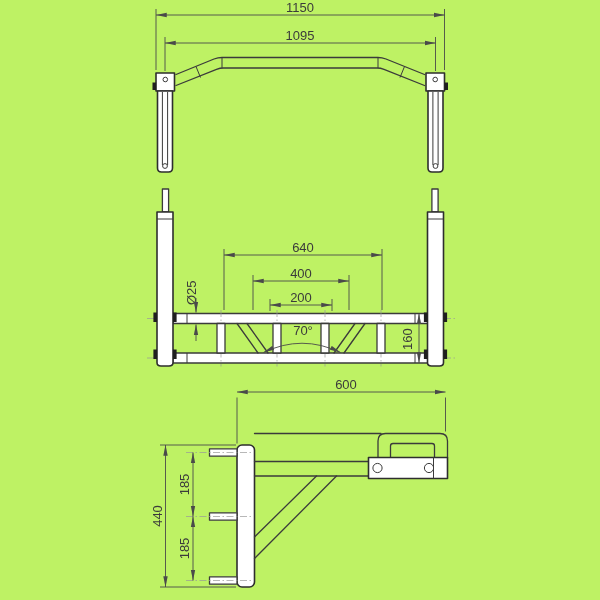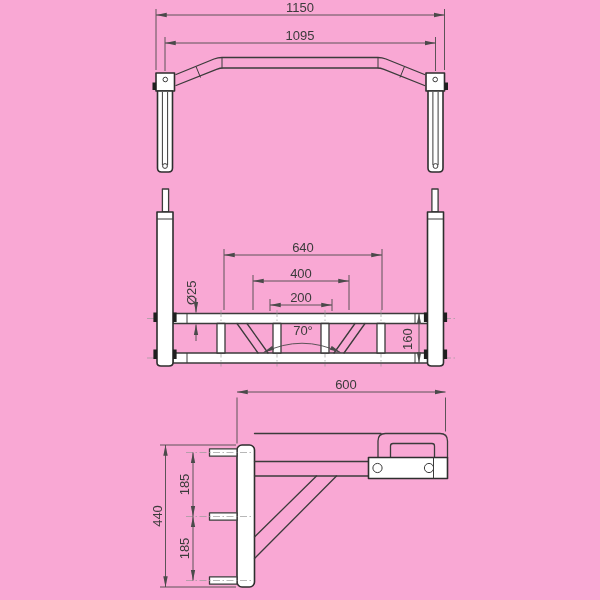--- a/index.html
+++ b/index.html
@@ -1,16 +1,16 @@
 <!DOCTYPE html>
 <html><head>
 <meta charset="utf-8">
 <style>
   html,body{margin:0;padding:0;background:#ffffff;}
-  .canvas{position:relative;width:600px;height:600px;background:#f9a8d4;overflow:hidden;
+  .canvas{position:relative;width:600px;height:600px;background:#bef264;overflow:hidden;
           font-family:"Liberation Sans",sans-serif;}
   svg{position:absolute;left:0;top:0;}
   .obj{stroke:#3b3b3b;stroke-width:1.3;fill:none;stroke-linecap:round;stroke-linejoin:round;}
   .objf{stroke:#3b3b3b;stroke-width:1.3;fill:#ffffff;stroke-linejoin:round;}
   .heavy{stroke:#2e2e2e;stroke-width:1.6;}
   .thin{stroke:#3b3b3b;stroke-width:1;fill:none;}
   .dim{stroke:#4a4a4a;stroke-width:0.9;fill:none;}
   .cl{stroke:#9a9a9a;stroke-width:0.7;fill:none;stroke-dasharray:7 2.5 1.5 2.5;}
   .tab{fill:#1f1f1f;stroke:none;}
   text{font-family:"Liberation Sans",sans-serif;font-size:13px;fill:#3b3b3b;}

